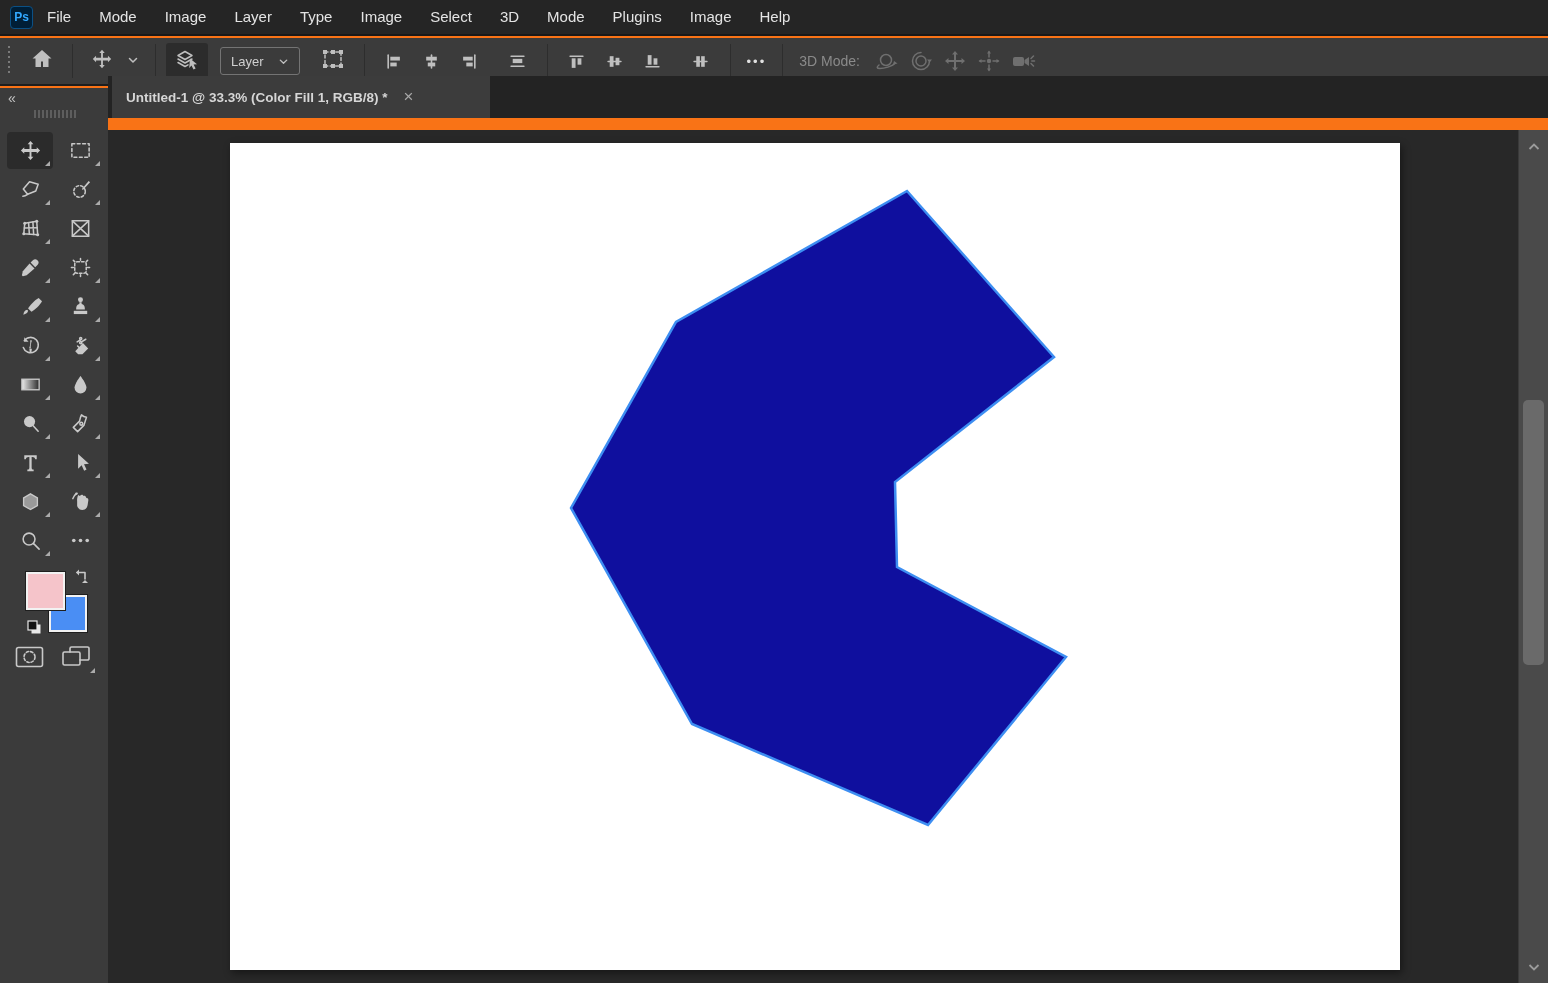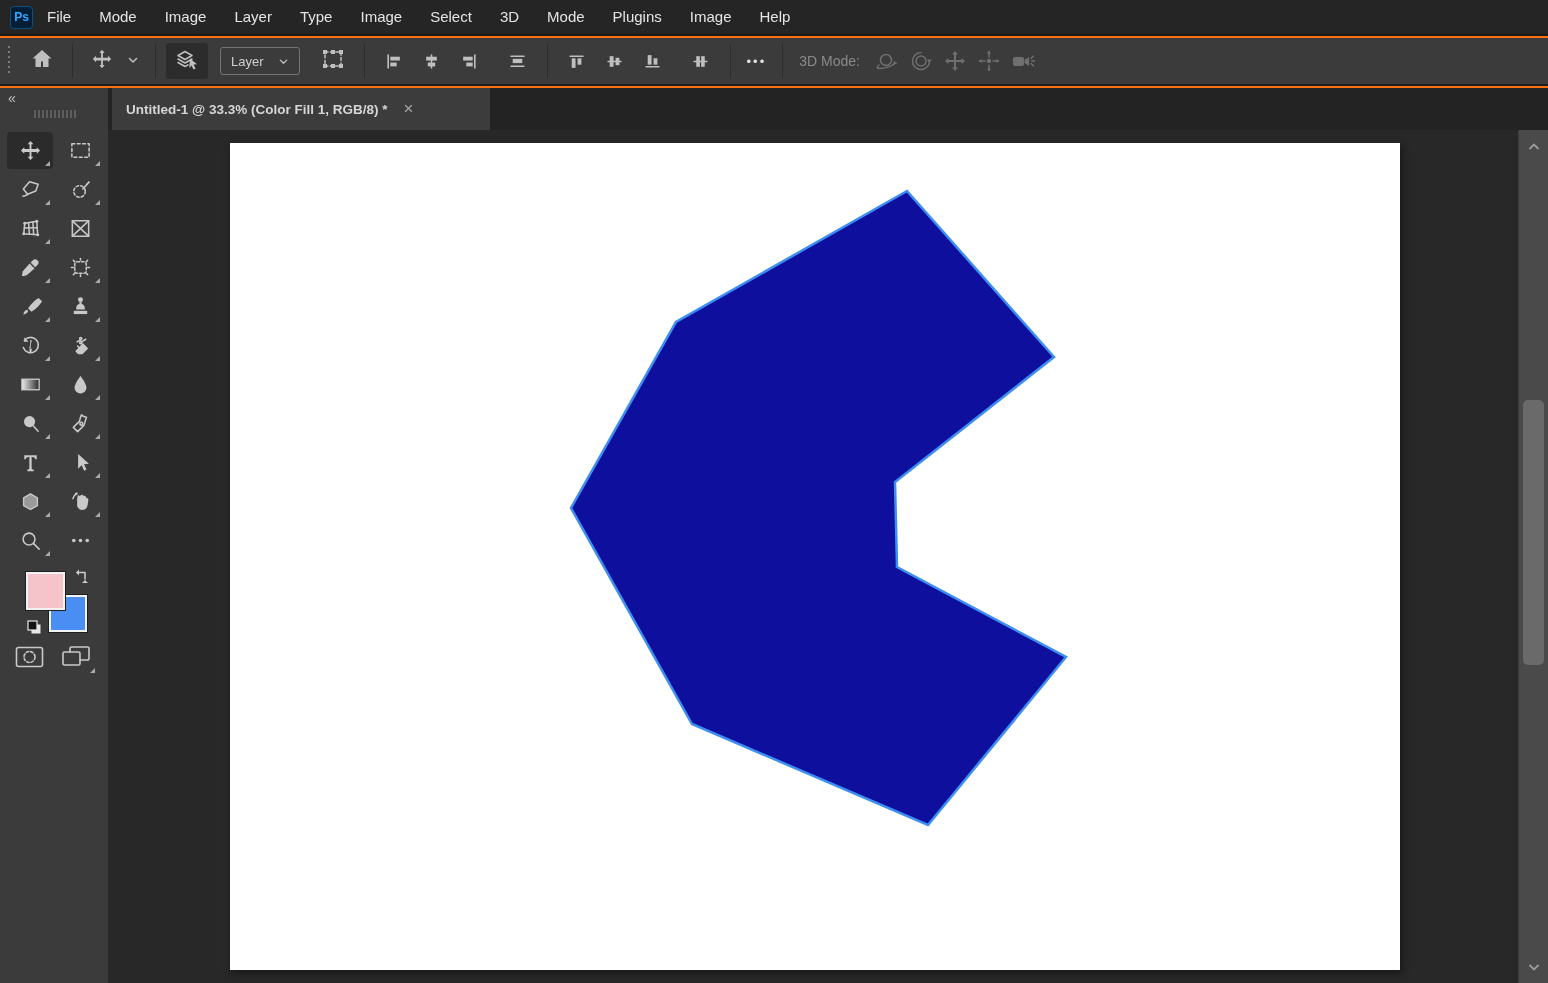--- a/index.html
+++ b/index.html
@@ -55,21 +55,21 @@
   .fg { left:26px; top:484px; width:39px; height:38px; z-index:2; }
   .bg { left:49px; top:507px; width:38px; height:37px; z-index:1; }
   .swapbtn { position:absolute; left:72px; top:478px; width:20px; height:20px; }
   .defaults { position:absolute; left:26px; top:531px; width:18px; height:17px; }
   .maskbtn { position:absolute; left:15px; top:558px; width:29px; height:22px; }
   .screenbtn { position:absolute; left:61px; top:556px; width:32px; height:26px; }
   .screenbtn::after { content:""; position:absolute; right:-2px; bottom:-3px;
     border-left:5px solid transparent; border-bottom:5px solid #ABABAB; }
 
   
-  .tabbar { position:absolute; left:108px; top:88px; width:1440px; height:42px;
+  .tabbar { position:absolute; left:108px; top:76px; width:1440px; height:42px;
     background:#232323; }
   .tab { position:absolute; left:4px; top:0; width:378px; height:42px;
     background:#3C3C3C; display:flex; align-items:center; padding:0 14px;
     color:#D6D6D6; font-size:13.5px; font-weight:bold; }
   .tab .close { margin-left:16px; color:#A8A8A8; font-size:17px; font-weight:normal; }
 
   .pasteboard { position:absolute; left:108px; top:130px; width:1410px; height:853px;
     background:#282828; }
   .canvas { position:absolute; left:122px; top:13px; width:1170px; height:827px;
     background:#FFFFFF; box-shadow:2px 3px 8px rgba(0,0,0,.45); }

